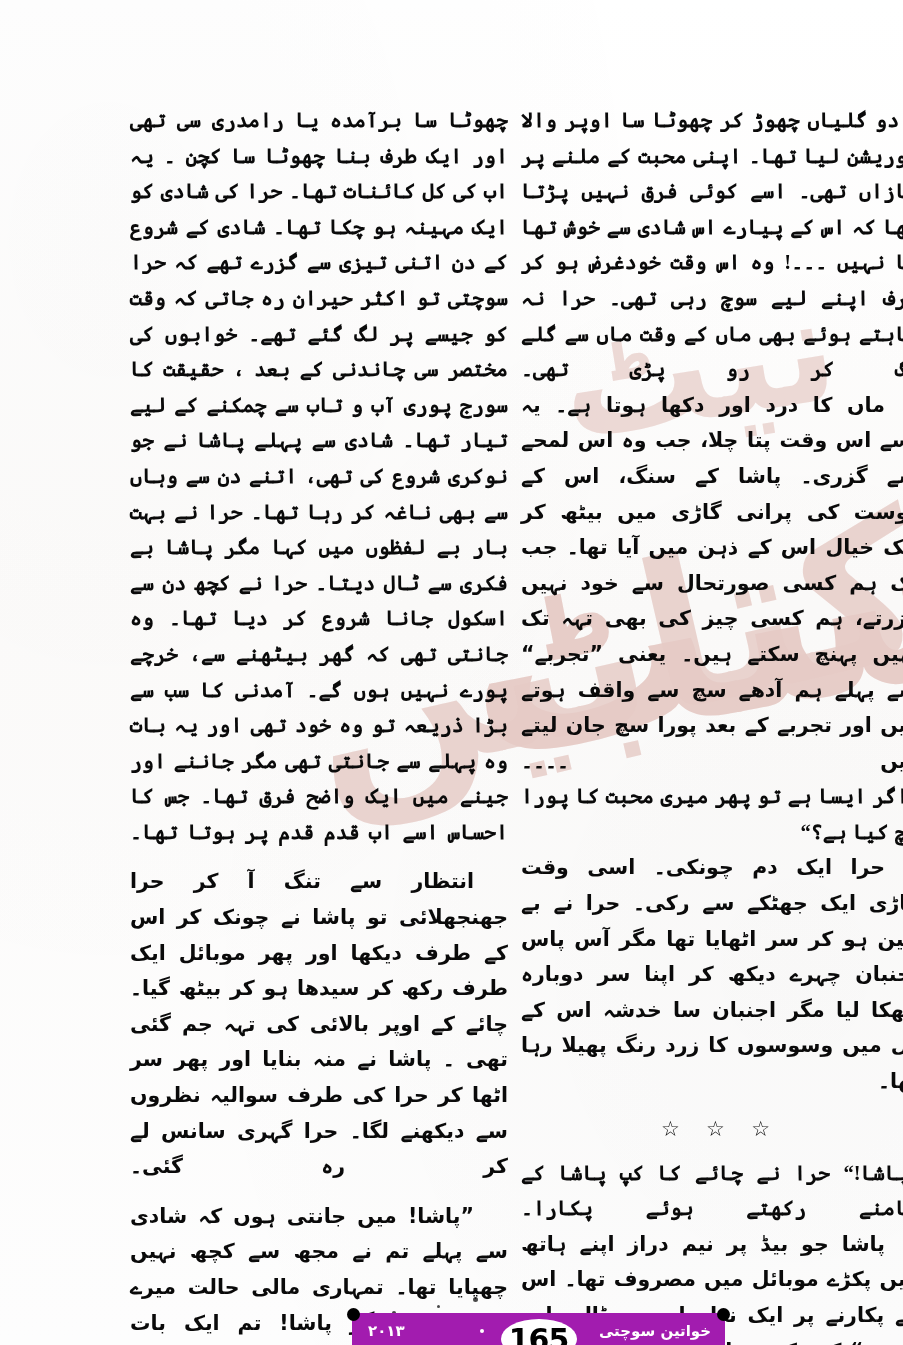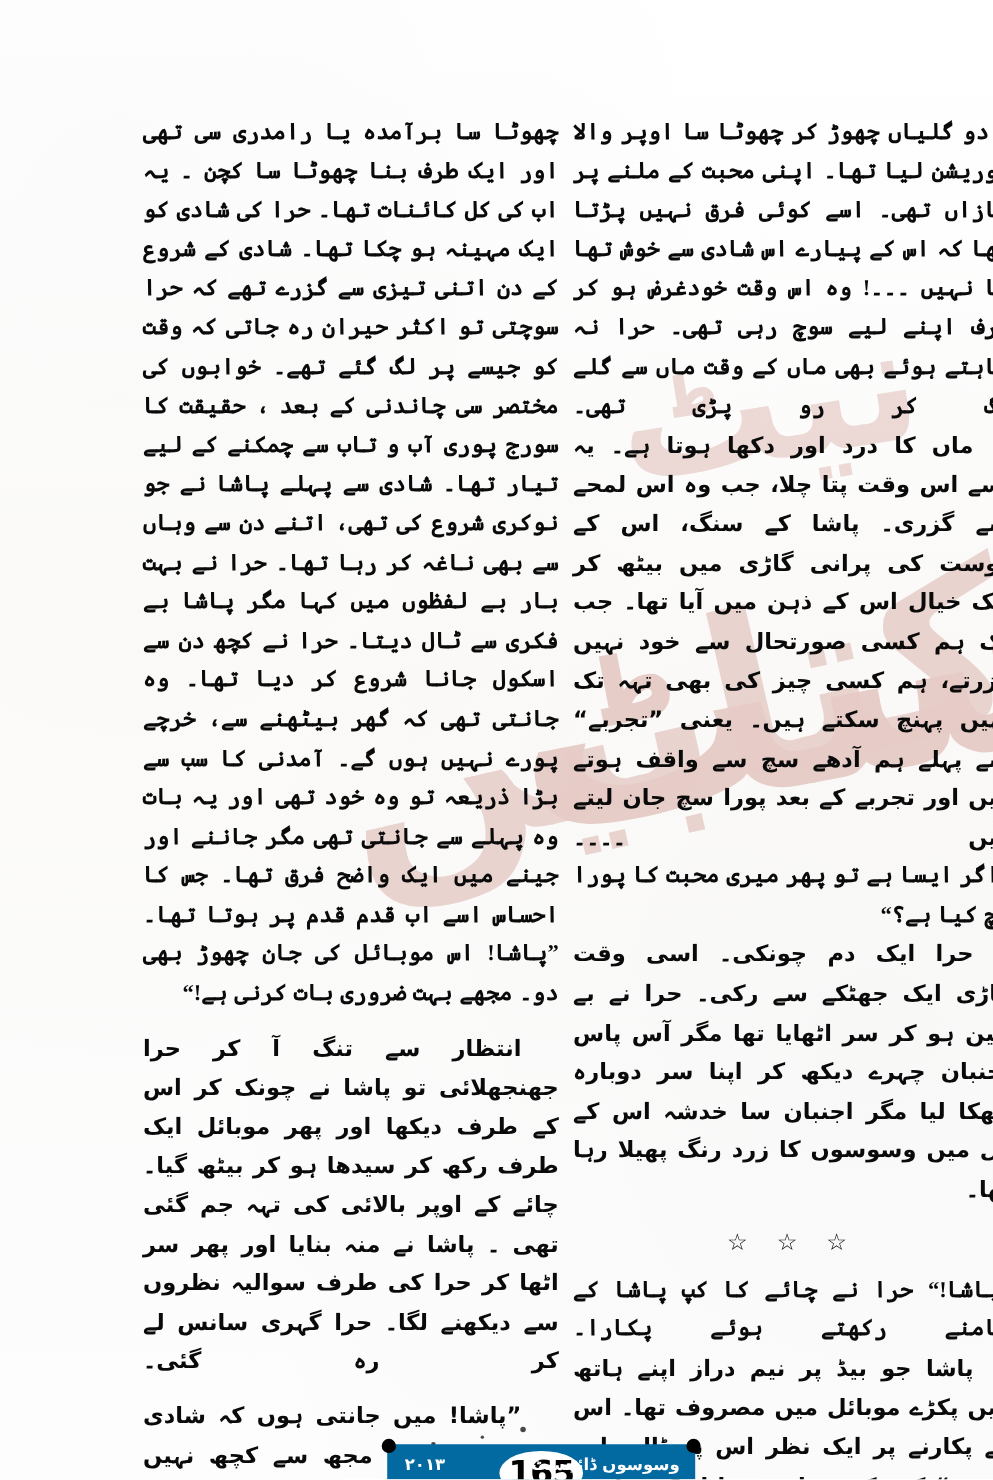--- a/index.html
+++ b/index.html
@@ -123,23 +123,23 @@
     color: #0f0f0f;
     direction: ltr;
     margin: 8px 0 6px 0;
   }
 
   
   .footer {
     position: absolute;
     left: 352px;
     top: 1313px;
-    width: 280px;
+    width: 373px;
     height: 32px;
-    background: #0369a1;
+    background: #a21caf;
     border-radius: 3px 3px 0 0;
     overflow: visible;
   }
   .footer::before,
   .footer::after {
     content: "";
     position: absolute;
     top: -5px;
     width: 13px;
     height: 13px;
@@ -223,35 +223,34 @@
 
       <div class="stars">☆  ☆  ☆</div>
 
       <p class="para no-indent">”پاشا!“ حرا نے چائے کا کپ پاشا کے سامنے رکھتے ہوئے پکارا۔</p>
       <p class="para">پاشا جو بیڈ پر نیم دراز اپنے ہاتھ میں پکڑے موبائل میں مصروف تھا۔ اس کے پکارنے پر ایک نظر اس پر ڈالی اور ”ہوں“ کہہ کر دوبارہ موبائل کی طرف متوجہ ہو گیا۔ حرا نے چائے سائیڈ ٹیبل پر رکھی اور اپنا کپ تھام کر چھوٹے سے کمرے میں رکھی کرسی پر بیٹھ گئی۔ پاشا کو مصروف دیکھ کر وہ خاموشی سے چائے کے چھوٹے چھوٹے گھونٹ لینے لگی۔</p>
 
     </div>
 
     <div class="col col-left">
       <p class="para no-indent">چھوٹا سا برآمدہ یا رامدری سی تھی اور ایک طرف بنا چھوٹا سا کچن ۔ یہ اب کی کل کائنات تھا۔ حرا کی شادی کو ایک مہینہ ہو چکا تھا۔ شادی کے شروع کے دن اتنی تیزی سے گزرے تھے کہ حرا سوچتی تو اکثر حیران رہ جاتی کہ وقت کو جیسے پر لگ گئے تھے۔ خوابوں کی مختصر سی چاندنی کے بعد ، حقیقت کا سورج پوری آب و تاب سے چمکنے کے لیے تیار تھا۔ شادی سے پہلے پاشا نے جو نوکری شروع کی تھی، اتنے دن سے وہاں سے بھی ناغہ کر رہا تھا۔ حرا نے بہت بار بے لفظوں میں کہا مگر پاشا بے فکری سے ٹال دیتا۔ حرا نے کچھ دن سے اسکول جانا شروع کر دیا تھا۔ وہ جانتی تھی کہ گھر بیٹھنے سے، خرچے پورے نہیں ہوں گے۔ آمدنی کا سب سے بڑا ذریعہ تو وہ خود تھی اور یہ بات وہ پہلے سے جانتی تھی مگر جاننے اور جینے میں ایک واضح فرق تھا۔ جس کا احساس اسے اب قدم قدم پر ہوتا تھا۔</p>
-      <p class="para no-indent right-last">”پاشا! اس موبائل کی جان چھوڑ بھی دو۔ مجھے بہت ضروری بات کرنی ہے!“</p>
       <div class="gap-sm"></div>
       <p class="para">انتظار سے تنگ آ کر حرا جھنجھلائی تو پاشا نے چونک کر اس کے طرف دیکھا اور پھر موبائل ایک طرف رکھ کر سیدھا ہو کر بیٹھ گیا۔ چائے کے اوپر بالائی کی تہہ جم گئی تھی ۔ پاشا نے منہ بنایا اور پھر سر اٹھا کر حرا کی طرف سوالیہ نظروں سے دیکھنے لگا۔ حرا گہری سانس لے کر رہ گئی۔</p>
       <div class="gap-sm"></div>
       <p class="para">”پاشا! میں جانتی ہوں کہ شادی سے پہلے تم نے مجھ سے کچھ نہیں چھپایا تھا۔ تمہاری مالی حالت میرے سامنے ہے مگر پاشا! تم ایک بات بھول رہے ہو کہ تم نے مجھ سے محنت کرنے کا وعدہ بھی کیا تھا؟“</p>
 
     </div>
   </div>
 
   <div class="speck" style="left:473px;top:1297px;width:5px;height:5px;"></div>
   <div class="speck" style="left:437px;top:1305px;width:3px;height:3px;"></div>
   <div class="speck" style="left:392px;top:1311px;width:4px;height:3px;"></div>
 
   <div class="footer">
     <div class="footer-side footer-left">۲۰۱۳</div>
     <div class="footer-dot footer-dot-a"></div>
     <div class="footer-oval">
       <span class="footer-pageno">165</span>
     </div>
-    <div class="footer-side footer-right">وسوسوں ڈائجسٹ</div>
+    <div class="footer-side footer-right">خواتین سوچتی</div>
   </div>
 
 </div>
 
 </body></html>

